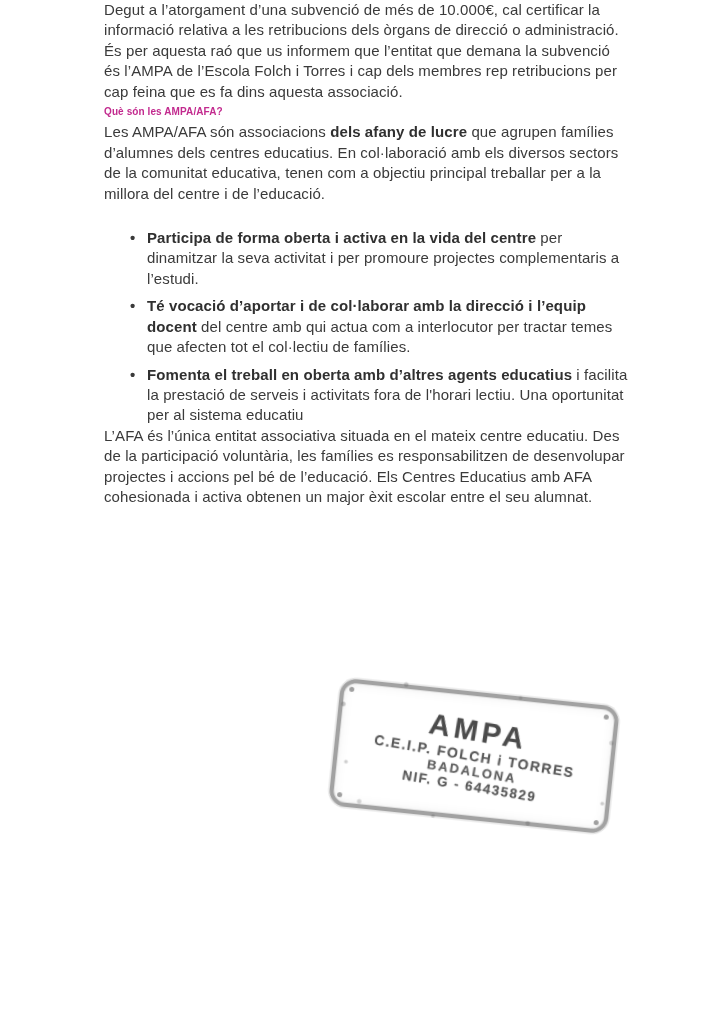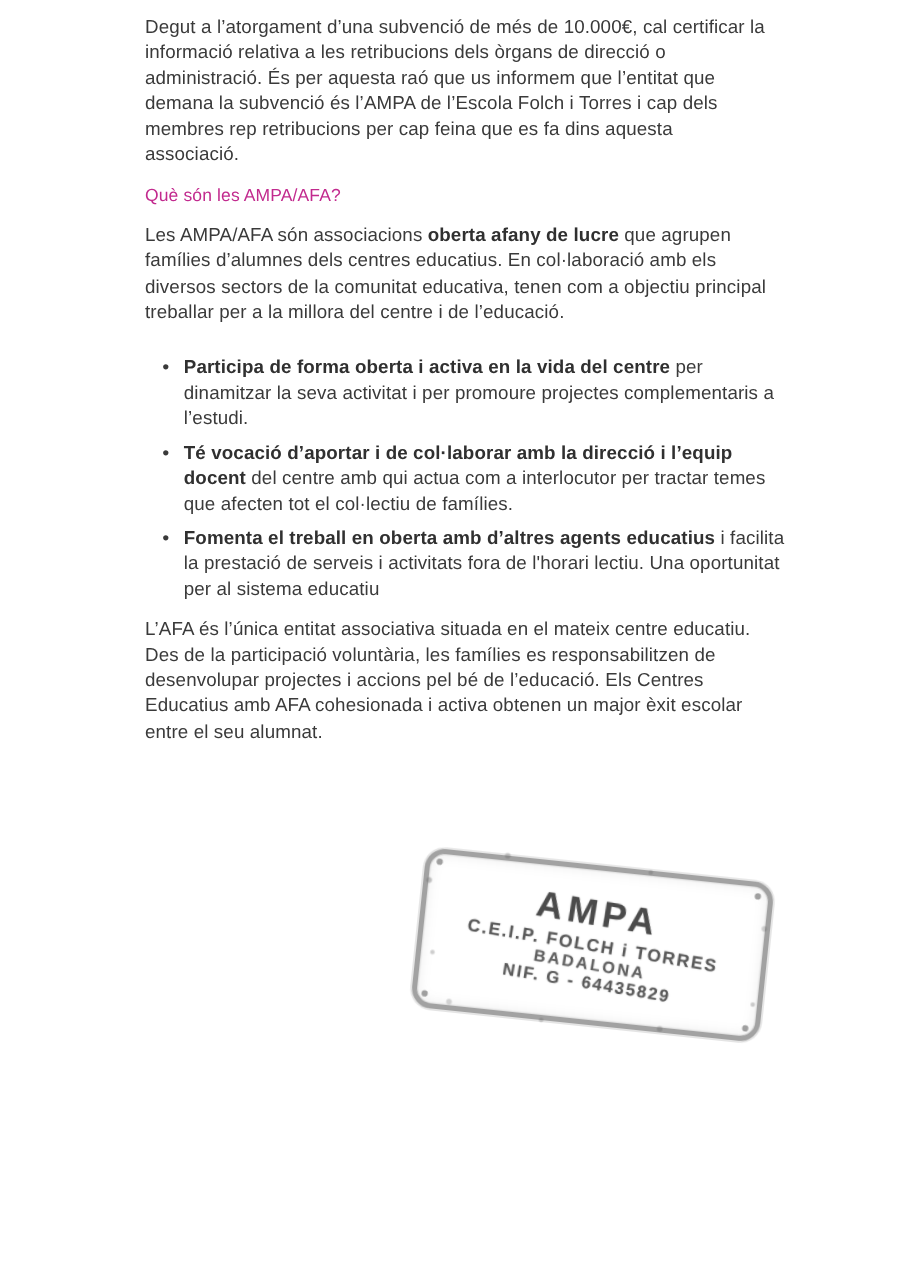--- a/index.html
+++ b/index.html
@@ -17,27 +17,27 @@
   }
   .content {
     position: absolute;
     left: 104px;
     top: 0;
     width: 521px;
     font-size: 15px;
     line-height: 20.4px;
     letter-spacing: 0.1px;
   }
-  .content p { margin: 12px; }
+  .content p { margin: 0; }
   .p-subvencio { margin-top: 81px; }
   .heading {
     margin-top: 10px;
     color: var(--heading, #c22a8e);
-    font-size: 14px;
-    font-weight: 400;
+    font-size: 10px;
+    font-weight: 700;
   }
   .p-ampa { margin-top: 12px; }
   .bullet-list { margin-top: 24px; width: 528px; }
   .bullet {
     position: relative;
     padding-left: 43px;
   }
   .bullet + .bullet { margin-top: 7px; }
   .bullet .marker {
     position: absolute;
@@ -131,21 +131,21 @@
 </style>
 </head>
 <body>
 
 <div class="content">
 
   <p class="p-subvencio">Degut a l’atorgament d’una subvenció de més de 10.000€, cal certificar la informació relativa a les retribucions dels òrgans de direcció o administració. És per aquesta raó que us informem que l’entitat que demana la subvenció és l’AMPA de l’Escola Folch i Torres i cap dels membres rep retribucions per cap feina que es fa dins aquesta associació.</p>
 
   <p class="heading">Què són les AMPA/AFA?</p>
 
-  <p class="p-ampa"><span>Les AMPA/AFA són associacions </span><b>oberta afany de lucre</b><span> que agrupen famílies d’alumnes dels centres educatius. En col·laboració amb els diversos sectors de la comunitat educativa, tenen com a objectiu principal treballar per a la millora del centre i de l’educació.</span></p>
+  <p class="p-ampa"><span>Les AMPA/AFA són associacions </span><b>dels afany de lucre</b><span> que agrupen famílies d’alumnes dels centres educatius. En col·laboració amb els diversos sectors de la comunitat educativa, tenen com a objectiu principal treballar per a la millora del centre i de l’educació.</span></p>
 
   <div class="bullet-list">
     <div class="bullet">
       <span class="marker">•</span><b>Participa de forma oberta i activa en la vida del centre</b><span> per dinamitzar la seva activitat i per promoure projectes complementaris a l’estudi.</span>
     </div>
     <div class="bullet">
       <span class="marker">•</span><b>Té vocació d’aportar i de col·laborar amb la direcció i l’equip docent</b><span> del centre amb qui actua com a interlocutor per tractar temes que afecten tot el col·lectiu de famílies.</span>
     </div>
     <div class="bullet">
       <span class="marker">•</span><b>Fomenta el treball en oberta amb d’altres agents educatius</b><span> i facilita la prestació de serveis i activitats fora de l'horari lectiu. Una oportunitat per al sistema educatiu</span>

